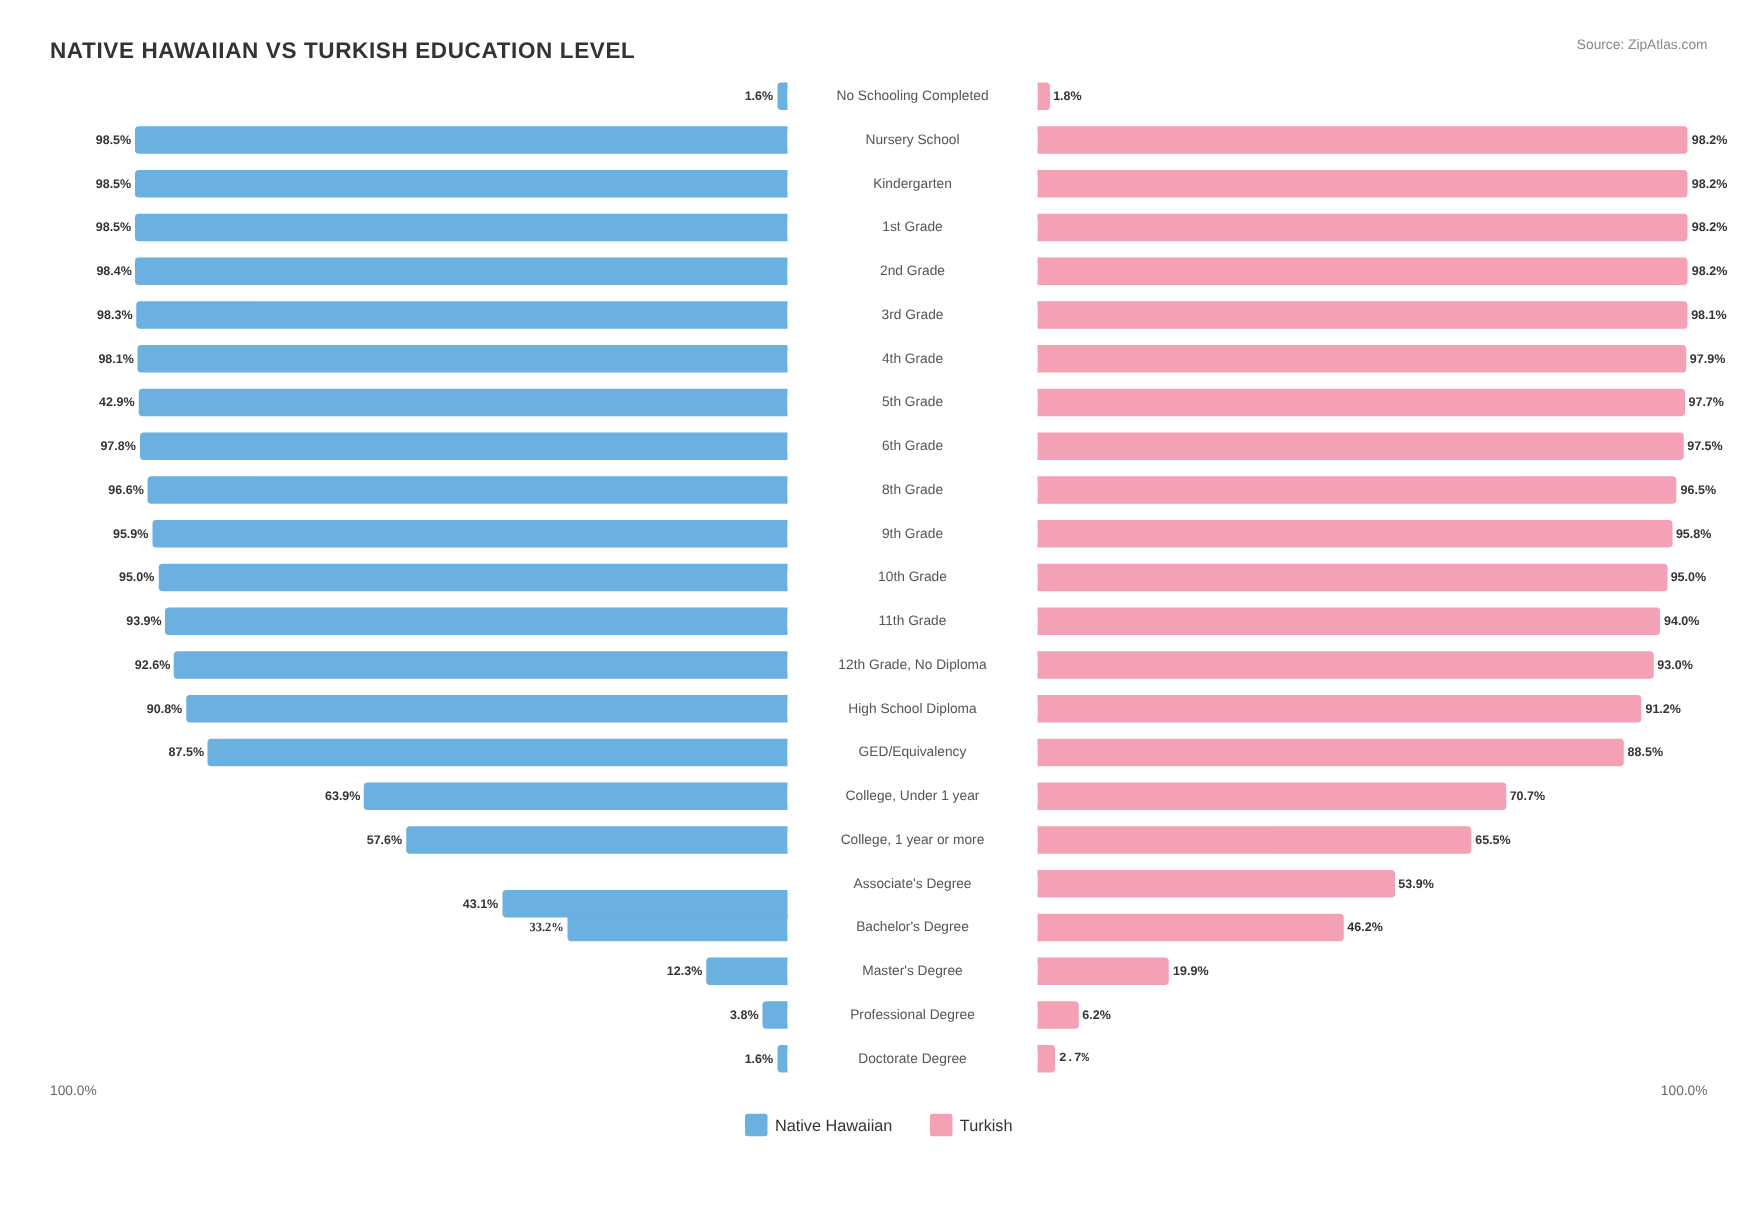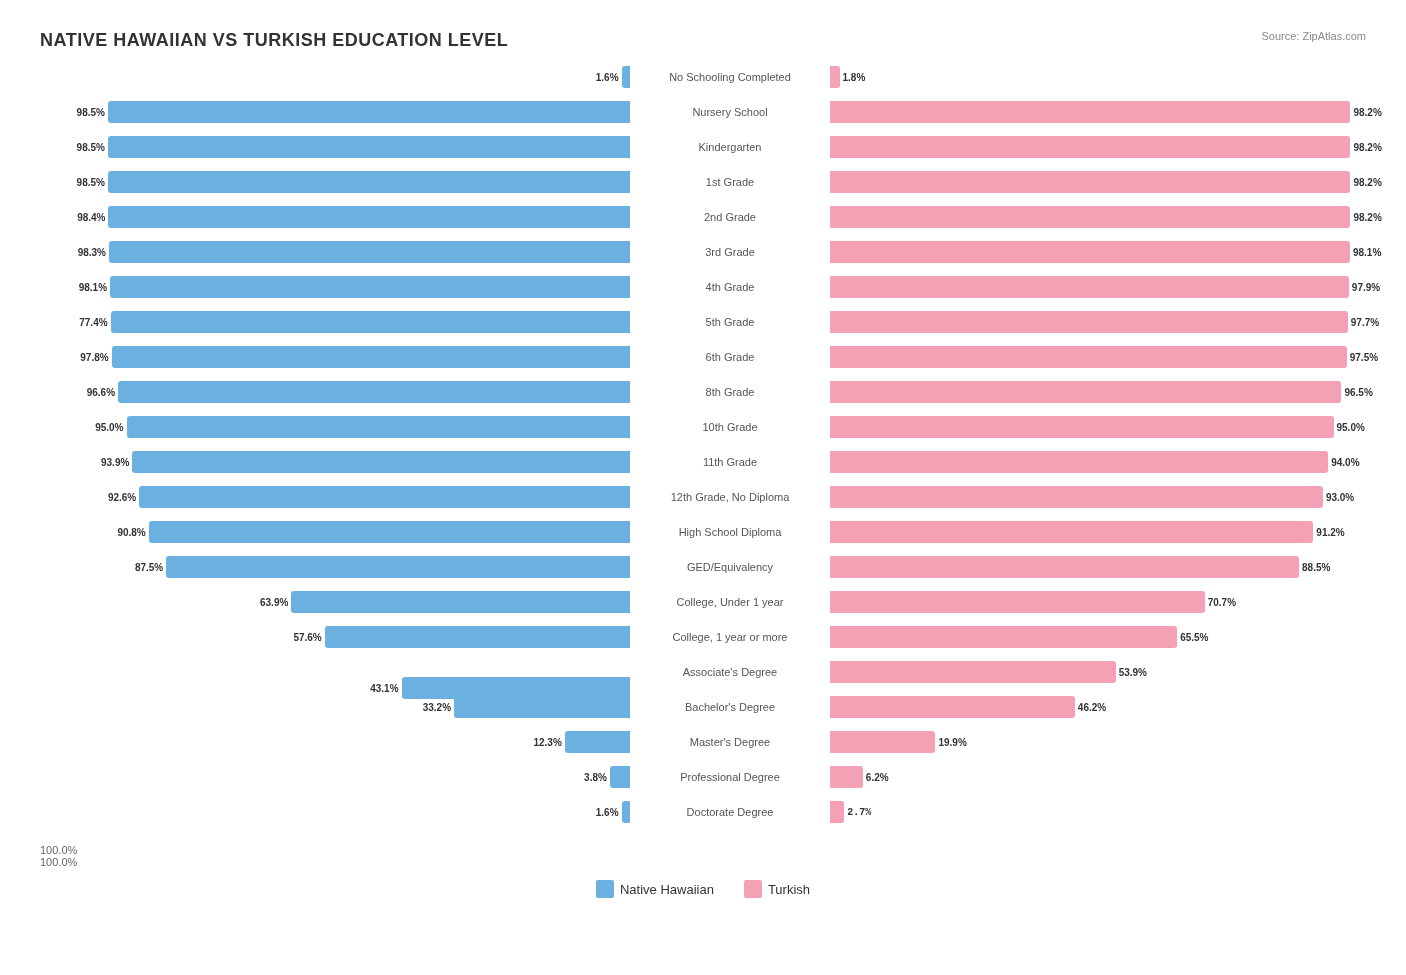--- a/index.html
+++ b/index.html
@@ -126,22 +126,21 @@
     .legend-box {
       width: 18px;
       height: 18px;
       border-radius: 2px;
     }
     .bottom-labels {
       display: flex;
       justify-content: space-between;
       font-size: 11px;
       color: #666;
-      margin-top: 16px;
-      flex-direction: column;
+      margin-top: 4px;
     }
     
     .bar-row-special .bar-left {
       background: #6ab0e0;
     }
     .bar-row-special .bar-right {
       background: #f4a0b5;
     }
   </style>
 </head>
@@ -240,21 +239,21 @@
         <div class="label-center">4th Grade</div>
         <div class="right-side" style="width: 590px; flex: 0 0 auto;">
           <div class="bar-right" style="width: 518.87px;">
             <span class="bar-label-outside-right">97.9%</span>
           </div>
         </div>
       </div>
       <div class="bar-row">
         <div class="left-side" style="width: 590px; flex: 0 0 auto;">
           <div class="bar-left" style="width: 519.4px;">
-            <span class="bar-label-outside-left">77.4%</span>
+            <span class="bar-label-outside-left">42.9%</span>
           </div>
         </div>
         <div class="label-center">5th Grade</div>
         <div class="right-side" style="width: 590px; flex: 0 0 auto;">
           <div class="bar-right" style="width: 517.81px;">
             <span class="bar-label-outside-right">97.7%</span>
           </div>
         </div>
       </div>
       <div class="bar-row">
@@ -278,20 +277,33 @@
         </div>
         <div class="label-center">8th Grade</div>
         <div class="right-side" style="width: 590px; flex: 0 0 auto;">
           <div class="bar-right" style="width: 511.45px;">
             <span class="bar-label-outside-right">96.5%</span>
           </div>
         </div>
       </div>
       <div class="bar-row">
         <div class="left-side" style="width: 590px; flex: 0 0 auto;">
+          <div class="bar-left" style="width: 508.27px;">
+            <span class="bar-label-outside-left">95.9%</span>
+          </div>
+        </div>
+        <div class="label-center">9th Grade</div>
+        <div class="right-side" style="width: 590px; flex: 0 0 auto;">
+          <div class="bar-right" style="width: 507.74px;">
+            <span class="bar-label-outside-right">95.8%</span>
+          </div>
+        </div>
+      </div>
+      <div class="bar-row">
+        <div class="left-side" style="width: 590px; flex: 0 0 auto;">
           <div class="bar-left" style="width: 503.5px;">
             <span class="bar-label-outside-left">95.0%</span>
           </div>
         </div>
         <div class="label-center">10th Grade</div>
         <div class="right-side" style="width: 590px; flex: 0 0 auto;">
           <div class="bar-right" style="width: 503.5px;">
             <span class="bar-label-outside-right">95.0%</span>
           </div>
         </div>
@@ -381,21 +393,21 @@
           </div>
         </div>
         <div class="label-center">Associate's Degree</div>
         <div class="right-side" style="width: 590px; flex: 0 0 auto;">
           <div class="bar-right" style="width: 285.67px;">
             <span class="bar-label-outside-right">53.9%</span>
           </div>
         </div>
       </div>
       <div class="bar-row">
-        <div class="left-side" style="width: 590px; flex: 0 0 auto;">
+        <div class="left-side" style="width: 590px; flex: 0 0 auto; font-family: Liberation Serif, serif;">
           <div class="bar-left" style="width: 175.96px;">
             <span class="bar-label-outside-left">33.2%</span>
           </div>
         </div>
         <div class="label-center">Bachelor's Degree</div>
         <div class="right-side" style="width: 590px; flex: 0 0 auto;">
           <div class="bar-right" style="width: 244.86px;">
             <span class="bar-label-outside-right">46.2%</span>
           </div>
         </div>

